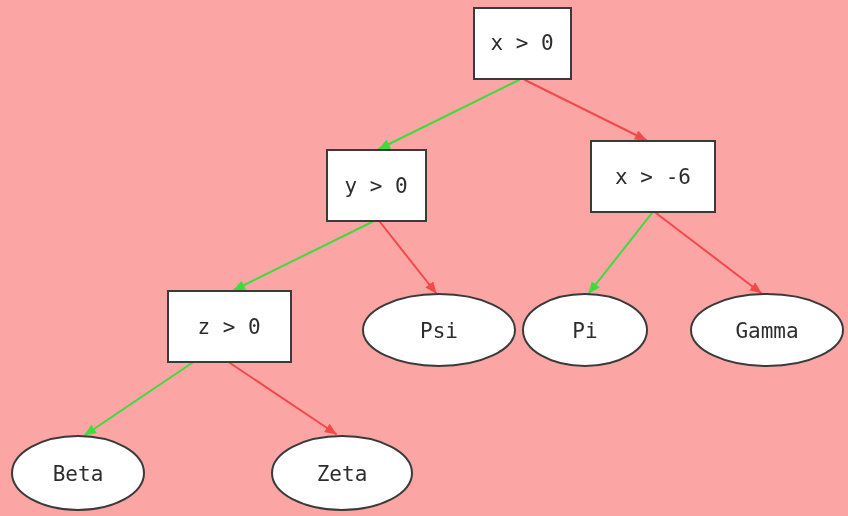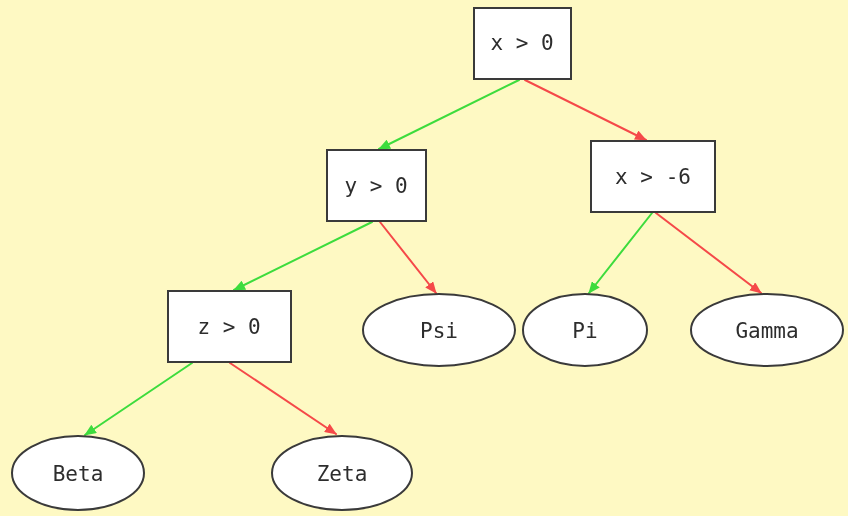--- a/index.html
+++ b/index.html
@@ -4,21 +4,21 @@
 <style>
   html, body {
     margin: 0;
     padding: 0;
     background: #ffffff;
   }
   .stage {
     position: relative;
     width: 848px;
     height: 516px;
-    background: #fef9c3;
+    background: #fca5a5;
     overflow: hidden;
   }
   svg text {
     font-family: "DejaVu Sans Mono", "Liberation Mono", monospace;
     font-size: 21px;
     text-anchor: middle;
   }
   svg .node-shape {
     fill: #ffffff;
     stroke-width: 2px;

